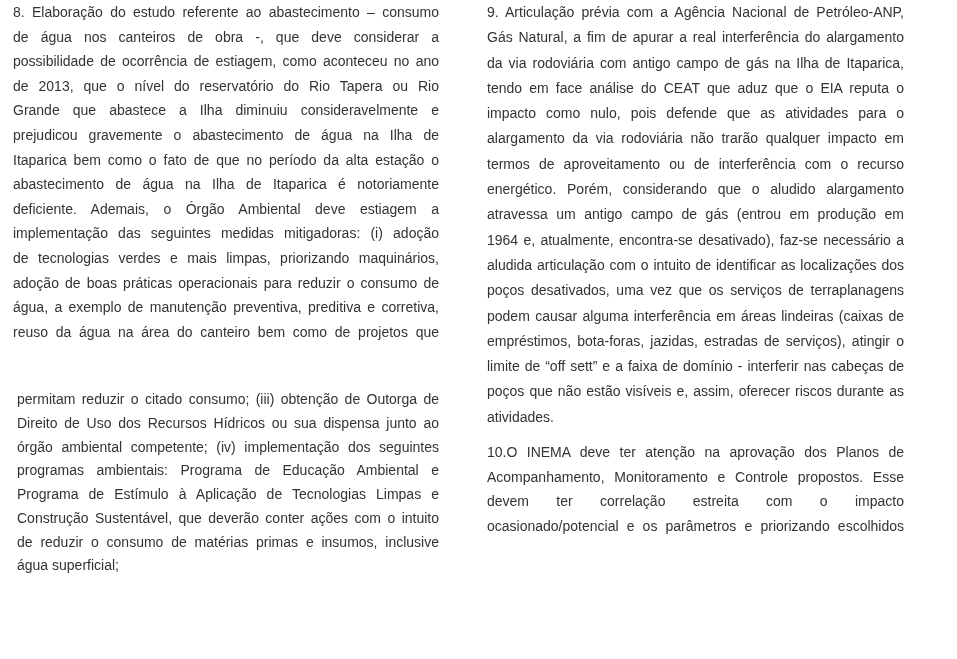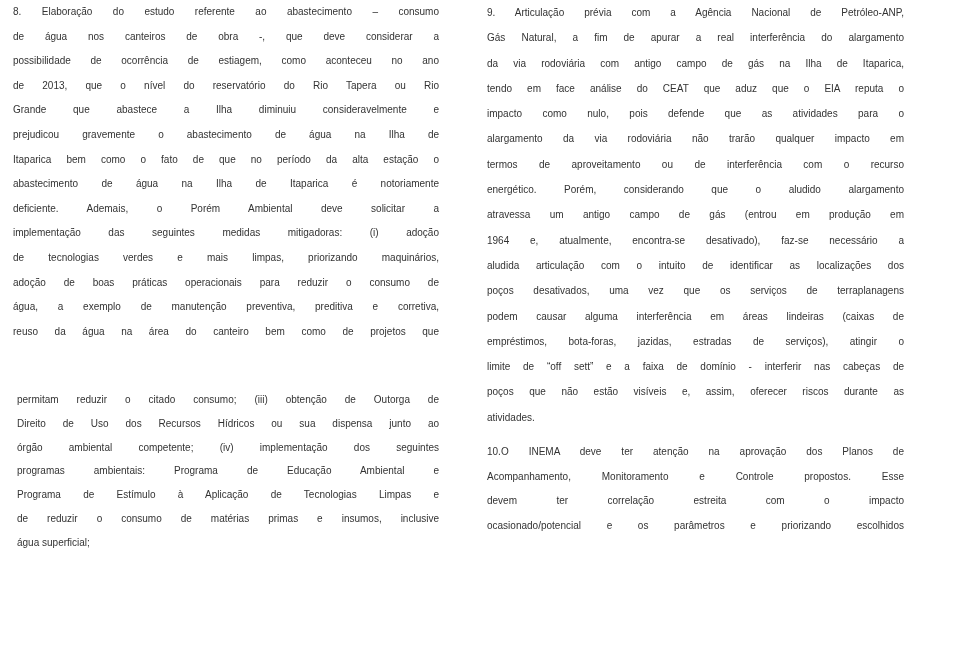--- a/index.html
+++ b/index.html
@@ -26,21 +26,21 @@
   }
   .col-right {
     left: 487px;
     width: 417px;
   }
   .para {
     margin: 0;
     padding: 0;
   }
   .line {
-    font-size: 10px;
+    font-size: 14px;
     text-align: justify;
     
     text-align-last: justify;
     white-space: normal;
   }
   .col-left .para-8 .line { line-height: 24.6px; }
   .col-left .para-8-cont {
     margin-top: 44px;
     margin-left: 4px;
   }
@@ -62,33 +62,34 @@
   <div class="col col-left">
     <div class="para para-8">
         <div class="line">8. Elaboração do estudo referente ao abastecimento – consumo</div>
         <div class="line">de água nos canteiros de obra -, que deve considerar a</div>
         <div class="line">possibilidade de ocorrência de estiagem, como aconteceu no ano</div>
         <div class="line">de 2013, que o nível do reservatório do Rio Tapera ou Rio</div>
         <div class="line">Grande que abastece a Ilha diminuiu consideravelmente e</div>
         <div class="line">prejudicou gravemente o abastecimento de água na Ilha de</div>
         <div class="line">Itaparica bem como o fato de que no período da alta estação o</div>
         <div class="line">abastecimento de água na Ilha de Itaparica é notoriamente</div>
-        <div class="line">deficiente. Ademais, o Porém Ambiental deve solicitar a</div>
+        <div class="line">deficiente. Ademais, o Órgão Ambiental deve estiagem a</div>
         <div class="line">implementação das seguintes medidas mitigadoras: (i) adoção</div>
         <div class="line">de tecnologias verdes e mais limpas, priorizando maquinários,</div>
         <div class="line">adoção de boas práticas operacionais para reduzir o consumo de</div>
         <div class="line">água, a exemplo de manutenção preventiva, preditiva e corretiva,</div>
         <div class="line">reuso da água na área do canteiro bem como de projetos que</div>
       </div>
     <div class="para para-8-cont ends">
         <div class="line">permitam reduzir o citado consumo; (iii) obtenção de Outorga de</div>
         <div class="line">Direito de Uso dos Recursos Hídricos ou sua dispensa junto ao</div>
         <div class="line">órgão ambiental competente; (iv) implementação dos seguintes</div>
         <div class="line">programas ambientais: Programa de Educação Ambiental e</div>
         <div class="line">Programa de Estímulo à Aplicação de Tecnologias Limpas e</div>
+        <div class="line">Construção Sustentável, que deverão conter ações com o intuito</div>
         <div class="line">de reduzir o consumo de matérias primas e insumos, inclusive</div>
         <div class="line">água superficial;</div>
       </div>
   </div>
 
   <div class="col col-right">
     <div class="para para-9 ends">
         <div class="line">9. Articulação prévia com a Agência Nacional de Petróleo-ANP,</div>
         <div class="line">Gás Natural, a fim de apurar a real interferência do alargamento</div>
         <div class="line">da via rodoviária com antigo campo de gás na Ilha de Itaparica,</div>

